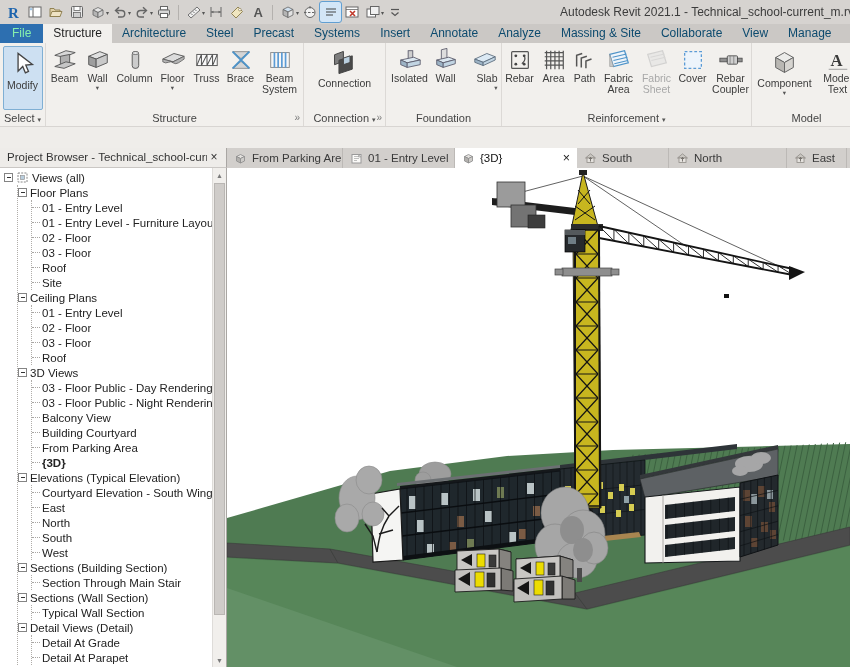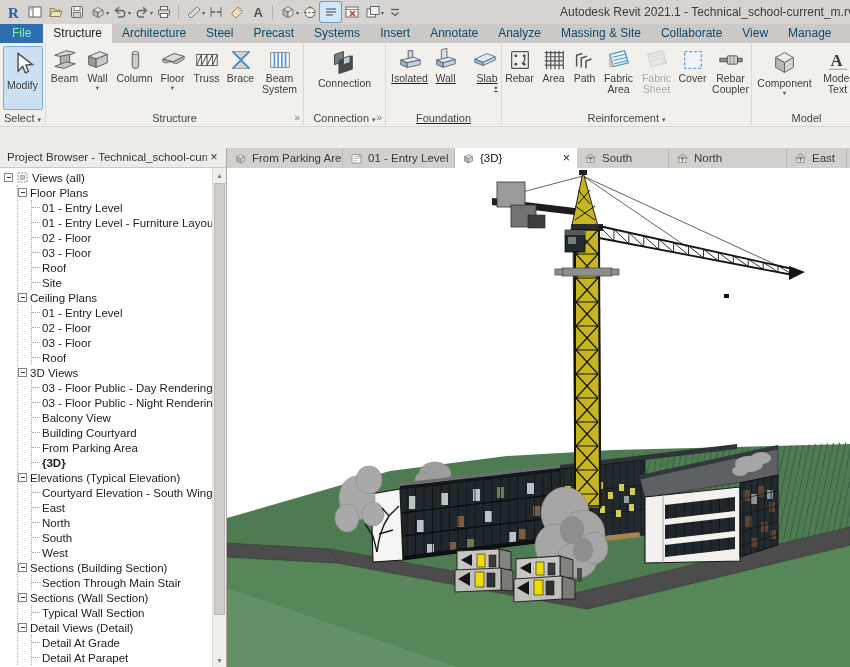--- a/index.html
+++ b/index.html
@@ -357,21 +357,21 @@
                   <polygon points="9,12 21,8 21,20 9,24" fill="#4a4a4a"></polygon>
                   <polygon points="13,10 19,8 19,14 13,16" fill="#b9cede"></polygon>
                 </g>
               </svg>
             </span>
             <span class="rlabel">Connection</span>
           </div>
         </div>
         <div class="rfoot"><span>Connection</span> <span class="fdd">▾</span><span class="launch">»</span></div>
       </section>
-      <section class="rpanel" style="width: 116px; text-decoration: underline;">
+      <section class="rpanel" style="width: 116px;">
         <div class="rbtns">
           <div class="rbtn" style="width: 40px;">
             <span class="ricon">
               <svg viewBox="0 0 28 28" width="28" height="28">
                 <g stroke="#556" stroke-width="0.9">
                   <rect x="12" y="4" width="5" height="10" fill="#cfcfcf"></rect>
                   <polygon points="4,14 18,11 25,14 11,17" fill="#dbe7f0"></polygon>
                   <polygon points="4,14 11,17 11,22 4,19" fill="#9db4c6"></polygon>
                   <polygon points="11,17 25,14 25,19 11,22" fill="#c1d4e2"></polygon>
                 </g>

